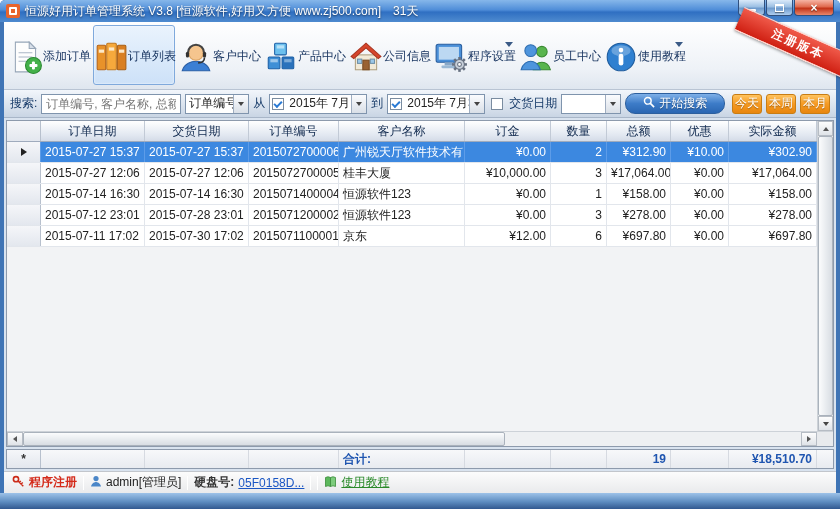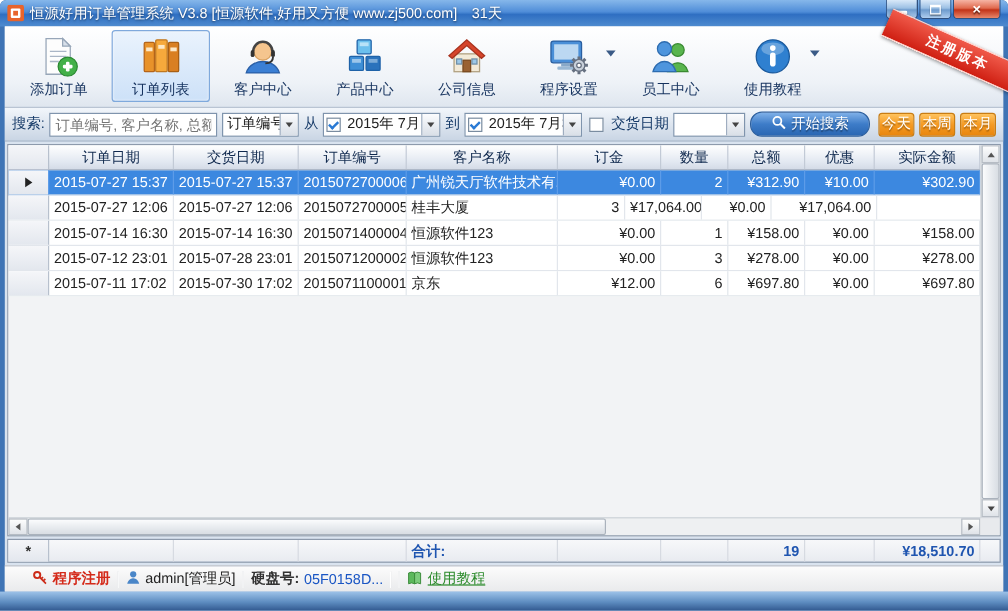--- a/index.html
+++ b/index.html
@@ -23,21 +23,21 @@
   .g-close{color:#fff;font-weight:bold;font-size:12px;line-height:12px;text-shadow:0 1px 1px rgba(0,0,0,.5)}
 
   
   .client{position:absolute;top:22px;left:4px;right:4px;bottom:16px;background:#d9e3ef;display:flex;flex-direction:column}
   .frame-bottom{position:absolute;left:0;right:0;bottom:0;height:16px;
     background:linear-gradient(#9dc2e8 0%,#5d8cc0 55%,#31588f 100%)}
 
   
   .toolbar{height:68px;background:linear-gradient(#ffffff,#eef2f7 70%,#dfe6ef);border-bottom:1px solid #b9c4d3;
     display:flex;align-items:flex-start;padding:3px 4px 0 4px;position:relative;flex:0 0 auto}
-  .tb-item{width:82px;height:60px;margin-right:3px;display:flex;flex-direction:column;align-items:center;justify-content:center;
+  .tb-item{width:82px;height:60px;margin-right:3px;display:flex;align-items:center;justify-content:flex-start;
     border:1px solid transparent;border-radius:3px;position:relative;cursor:default}
   .tb-item.selected{background:linear-gradient(#eaf3fd,#cde1f8);border:1px solid #7fa9dc;box-shadow:inset 0 0 2px #fff}
   .tb-icon{width:34px;height:34px;margin-top:3px}
   .tb-label{margin-top:2px;color:#15325e;white-space:nowrap}
   .menu-arrow{position:absolute;right:1px;top:16px;width:0;height:0;border-left:4px solid transparent;border-right:4px solid transparent;border-top:5px solid #3a5a86}
   .ribbon{position:absolute;top:10px;right:-26px;width:128px;transform:rotate(24deg);z-index:5;
     background:linear-gradient(#f05a4a,#cf1f12);color:#fff;font-weight:bold;text-align:center;padding:3px 0;
     border-top:1px solid #ffd0c8;border-bottom:1px solid #ffd0c8;box-shadow:0 1px 3px rgba(0,0,0,.4);letter-spacing:2px}
 
   
@@ -90,27 +90,27 @@
 
   
   .summaryrow{height:20px;flex:0 0 auto;margin:2px 2px 0 2px;border:1px solid #8d9aac;background:linear-gradient(#f7f8fa,#e8ebf0);
     display:flex;color:#1f55b0;font-weight:bold}
   .sumcell{border-right:1px solid #d6dae1;line-height:18px;padding:0 4px;white-space:nowrap;overflow:hidden}
   .sumsel{width:34px;background:linear-gradient(#f5f6f9,#e3e7ee);border-right:1px solid #b7c0cd;display:flex;align-items:center;justify-content:center;color:#333;padding:0}
   .sumtail{width:16px;border-right:none}
 
   
   .statusbar{height:22px;flex:0 0 auto;margin-top:2px;background:linear-gradient(#fcfcfc,#e9eaec);border-top:1px solid #c2c6cc;
-    display:flex;align-items:center;gap:6px;padding:0 23px;white-space:nowrap}
+    display:flex;align-items:center;gap:6px;padding:0 8px;white-space:nowrap}
   .st-item{display:flex;align-items:center;gap:4px}
   .st-sep{width:1px;height:14px;background:#cfd3d8;border-right:1px solid #fff}
   .st-register{color:#d42a1a;font-weight:bold}
   .st-user{color:#222}
   .st-hdd-label{color:#333;font-weight:bold}
-  .st-hdd-value{color:#1a56c4;}
+  .st-hdd-value{color:#1a56c4;text-decoration:underline}
   .st-link{color:#1a56c4;text-decoration:underline}
   .st-tutorial{color:#2a8a2a;text-decoration:underline}
 </style>
 </head>
 <body>
 
 <div class="window">
 
   <div class="titlebar">
     <span class="app-icon">
@@ -334,20 +334,21 @@
             <div class="cell c7 num">¥312.90</div>
             <div class="cell c8 num">¥10.00</div>
             <div class="cell c9 num">¥302.90</div>
           </div>
           <div class="grow">
             <div class="cell csel"></div>
             <div class="cell c1">2015-07-27 12:06</div>
             <div class="cell c2">2015-07-27 12:06</div>
             <div class="cell c3">2015072700005</div>
             <div class="cell c4">桂丰大厦</div>
+            <div class="cell c5 num">¥10,000.00</div>
             <div class="cell c6 num">3</div>
             <div class="cell c7 num">¥17,064.00</div>
             <div class="cell c8 num">¥0.00</div>
             <div class="cell c9 num">¥17,064.00</div>
           </div>
           <div class="grow">
             <div class="cell csel"></div>
             <div class="cell c1">2015-07-14 16:30</div>
             <div class="cell c2">2015-07-14 16:30</div>
             <div class="cell c3">2015071400004</div>

